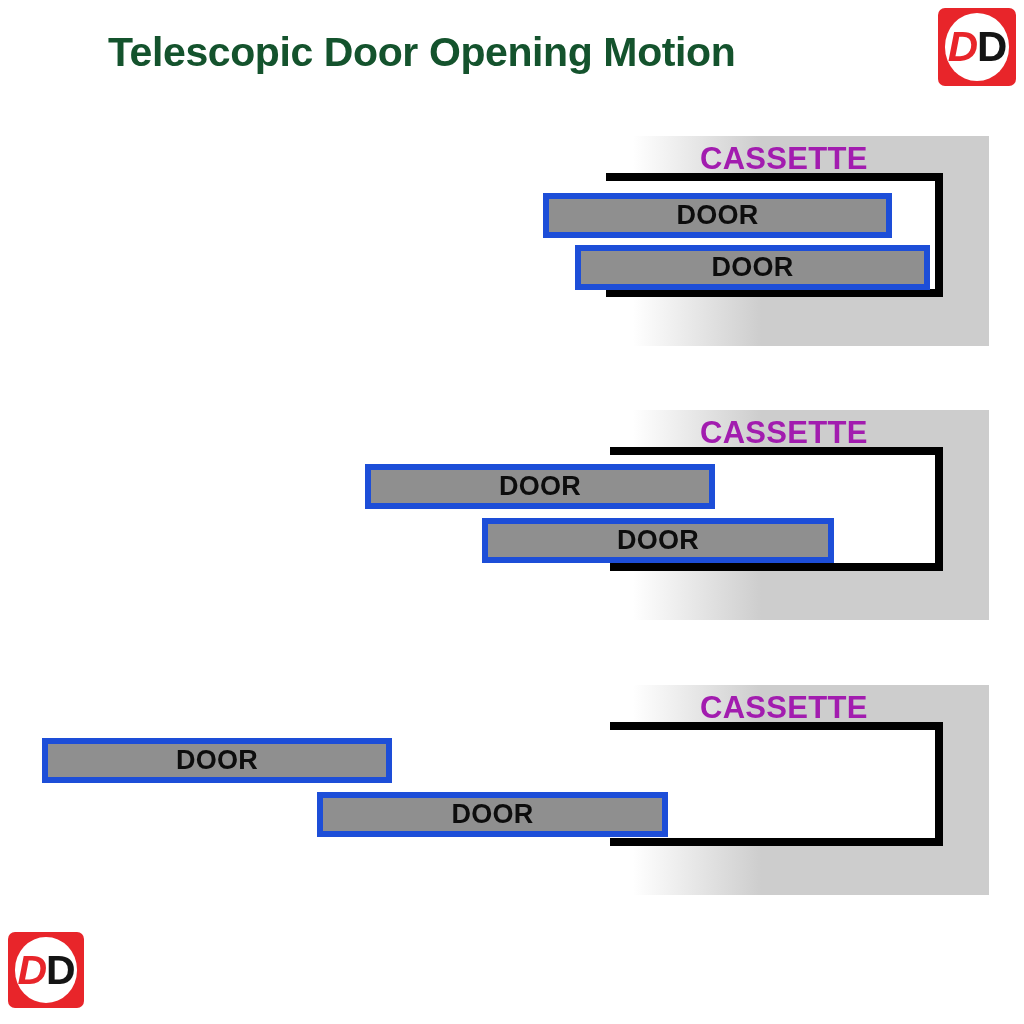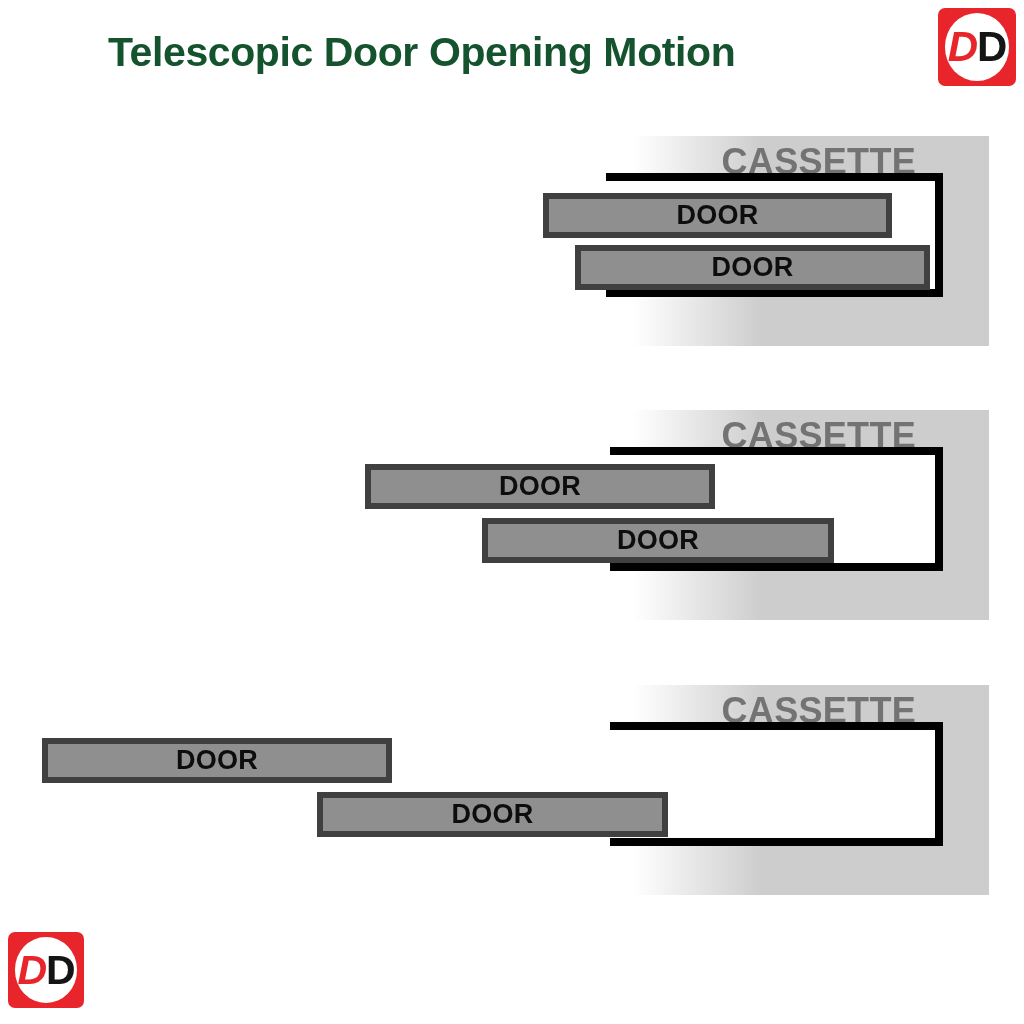--- a/index.html
+++ b/index.html
@@ -108,33 +108,33 @@
     background: #000000;
   }
   
   .cassette-inner {
     position: absolute;
     background: #ffffff;
   }
 
   .cassette-label {
     position: absolute;
-    font-size: 36px;
+    font-size: 31px;
     font-weight: 700;
     letter-spacing: 0.3px;
     white-space: nowrap;
-    text-align: right;
-    color: #737373;
+    text-align: left;
+    color: #a21caf;
   }
 
   
   .door {
     position: absolute;
     background: #8f8f8f;
-    border: 6px solid #404040;
+    border: 6px solid #1d4ed8;
     box-sizing: border-box;
     display: flex;
     align-items: center;
     justify-content: center;
   }
   .door-label {
     font-size: 27px;
     font-weight: 700;
     letter-spacing: 0.3px;
     color: #0d0d0d;

